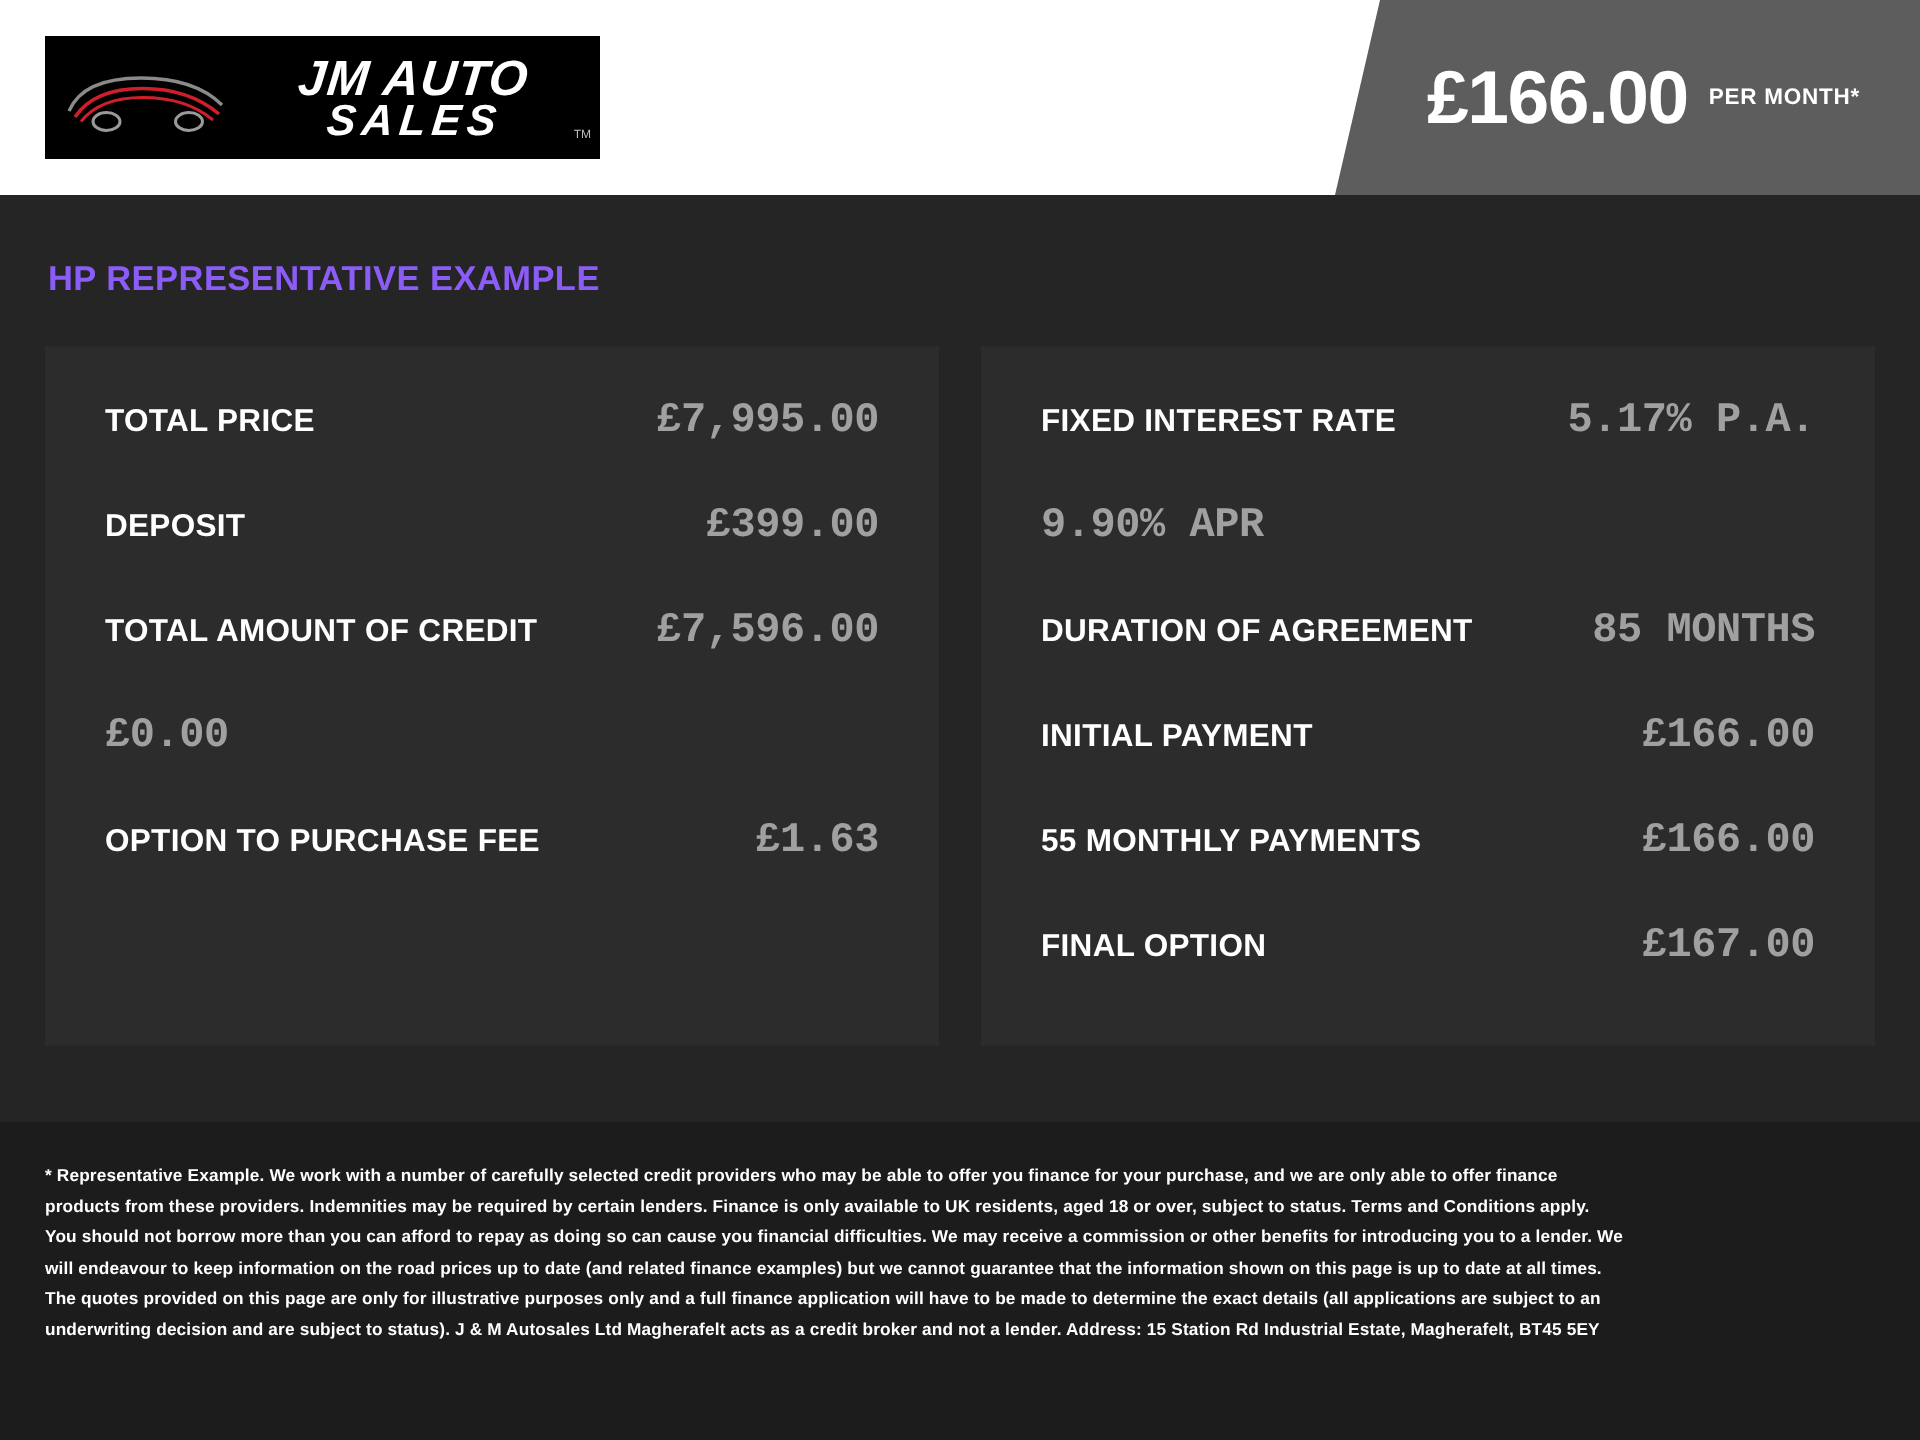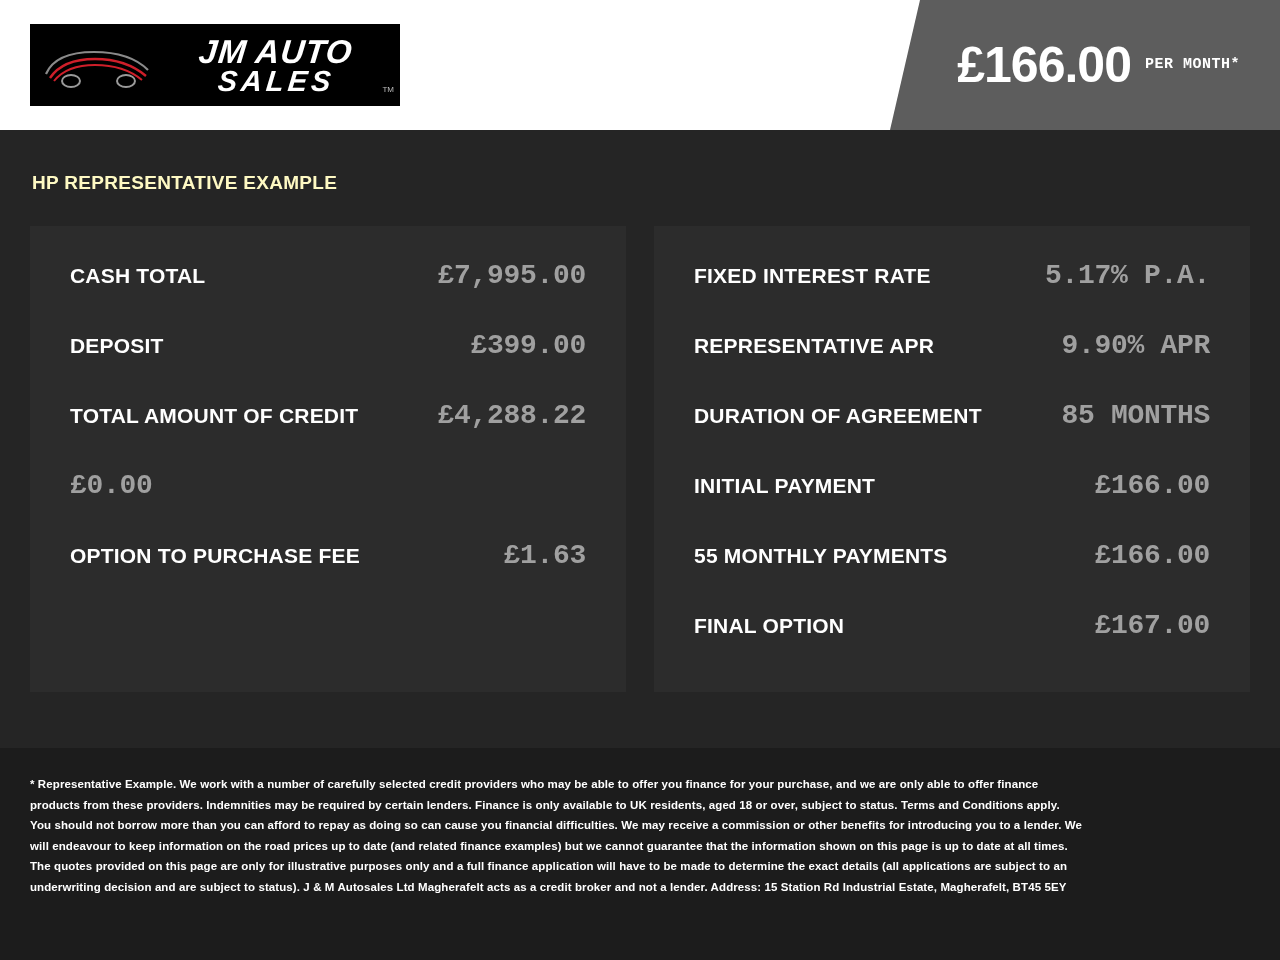--- a/index.html
+++ b/index.html
@@ -103,34 +103,33 @@
     letter-spacing: -1px;
     line-height: 50px;
   }
   .price-sub {
     color: #ffffff;
     font-size: 15px;
     font-weight: bold;
     letter-spacing: 0.5px;
     margin-left: 14px;
     padding-bottom: 2px;
-    font-family: Liberation Mono, monospace;
   }
 
   
   .body-area {
     position: relative;
     width: 1280px;
     background: #252525;
     padding: 0 30px;
     height: 618px;
   }
   .section-title {
-    color: #fef9c3;
-    font-size: 19px;
+    color: #8b5cf6;
+    font-size: 23px;
     font-weight: bold;
     letter-spacing: 0.3px;
     padding-top: 42px;
     padding-left: 2px;
   }
 
   .cards {
     display: flex;
     gap: 28px;
     margin-top: 32px;
@@ -206,47 +205,46 @@
     </div>
   </div>
 
   <div class="body-area">
     <div class="section-title">HP REPRESENTATIVE EXAMPLE</div>
 
     <div class="cards">
 
       <div class="card">
         <div class="row">
-          <span class="row-label">CASH TOTAL</span>
+          <span class="row-label">TOTAL PRICE</span>
           <span class="row-value">£7,995.00</span>
         </div>
         <div class="row">
           <span class="row-label">DEPOSIT</span>
           <span class="row-value">£399.00</span>
         </div>
         <div class="row">
           <span class="row-label">TOTAL AMOUNT OF CREDIT</span>
-          <span class="row-value">£4,288.22</span>
+          <span class="row-value">£7,596.00</span>
         </div>
         <div class="row">
           <span class="row-value">£0.00</span>
         </div>
         <div class="row">
           <span class="row-label">OPTION TO PURCHASE FEE</span>
           <span class="row-value">£1.63</span>
         </div>
       </div>
 
       <div class="card">
         <div class="row">
           <span class="row-label">FIXED INTEREST RATE</span>
           <span class="row-value">5.17% P.A.</span>
         </div>
         <div class="row">
-          <span class="row-label">REPRESENTATIVE APR</span>
           <span class="row-value">9.90% APR</span>
         </div>
         <div class="row">
           <span class="row-label">DURATION OF AGREEMENT</span>
           <span class="row-value">85 MONTHS</span>
         </div>
         <div class="row">
           <span class="row-label">INITIAL PAYMENT</span>
           <span class="row-value">£166.00</span>
         </div>

